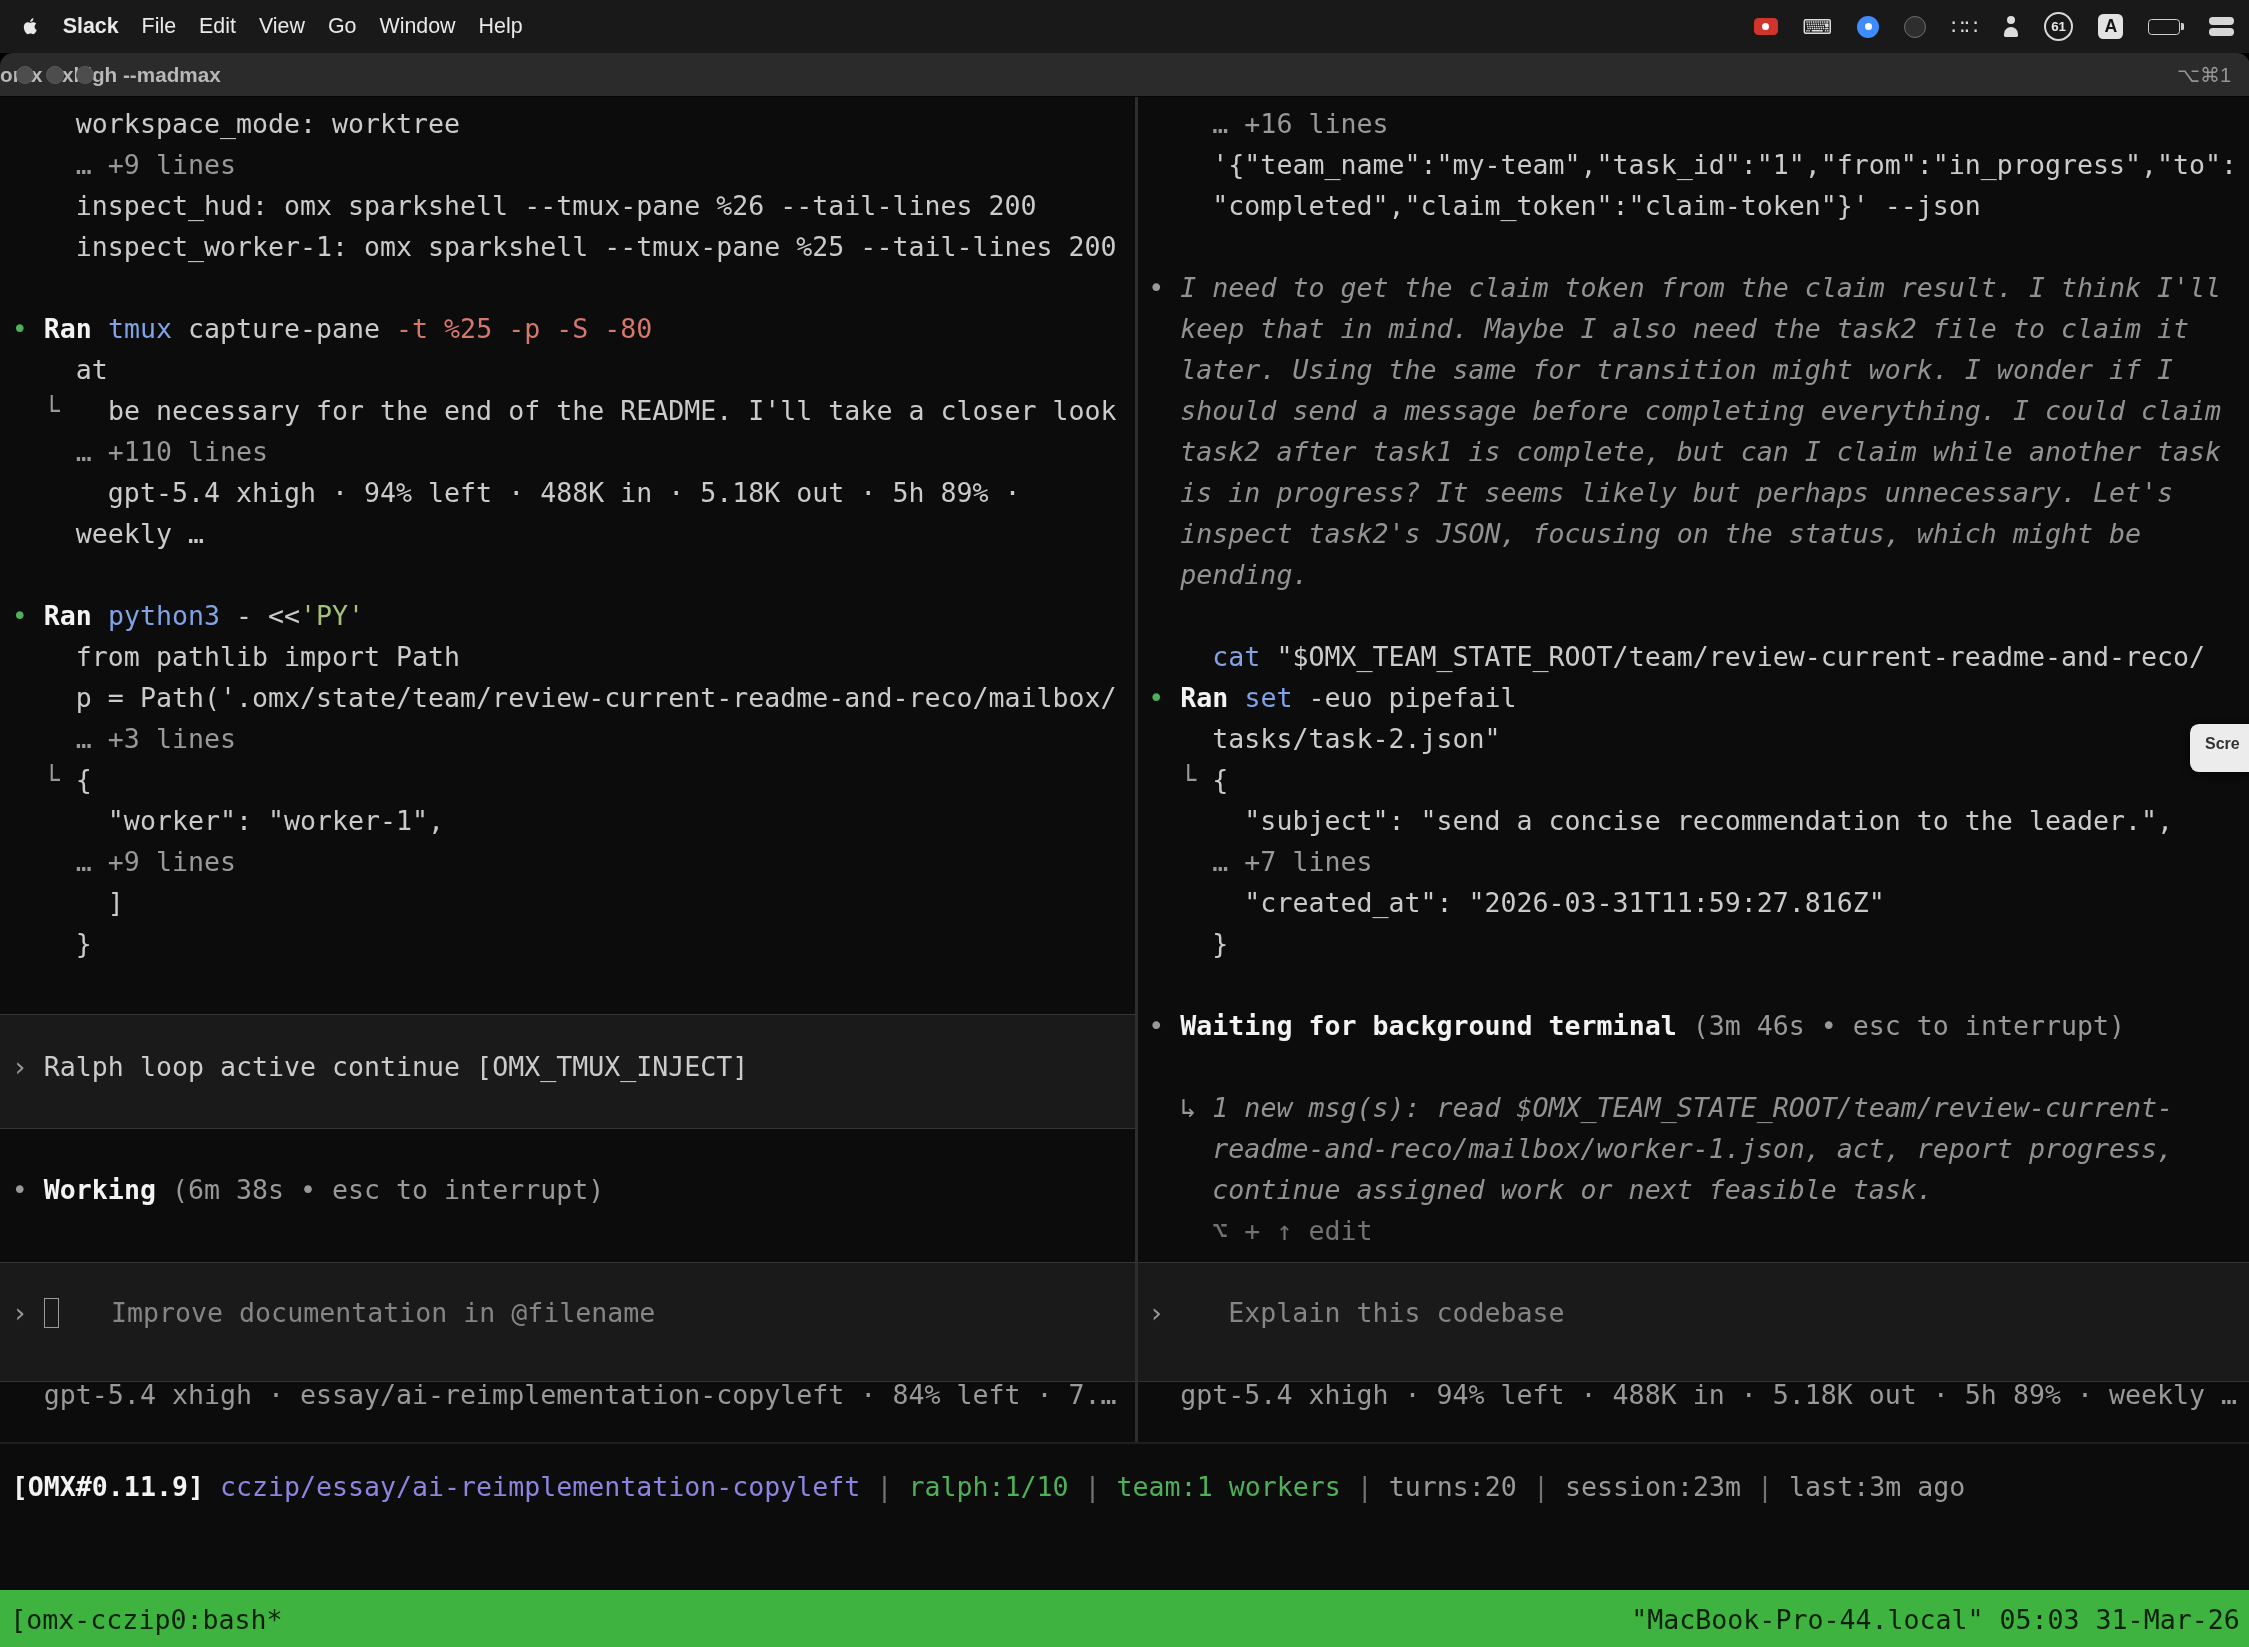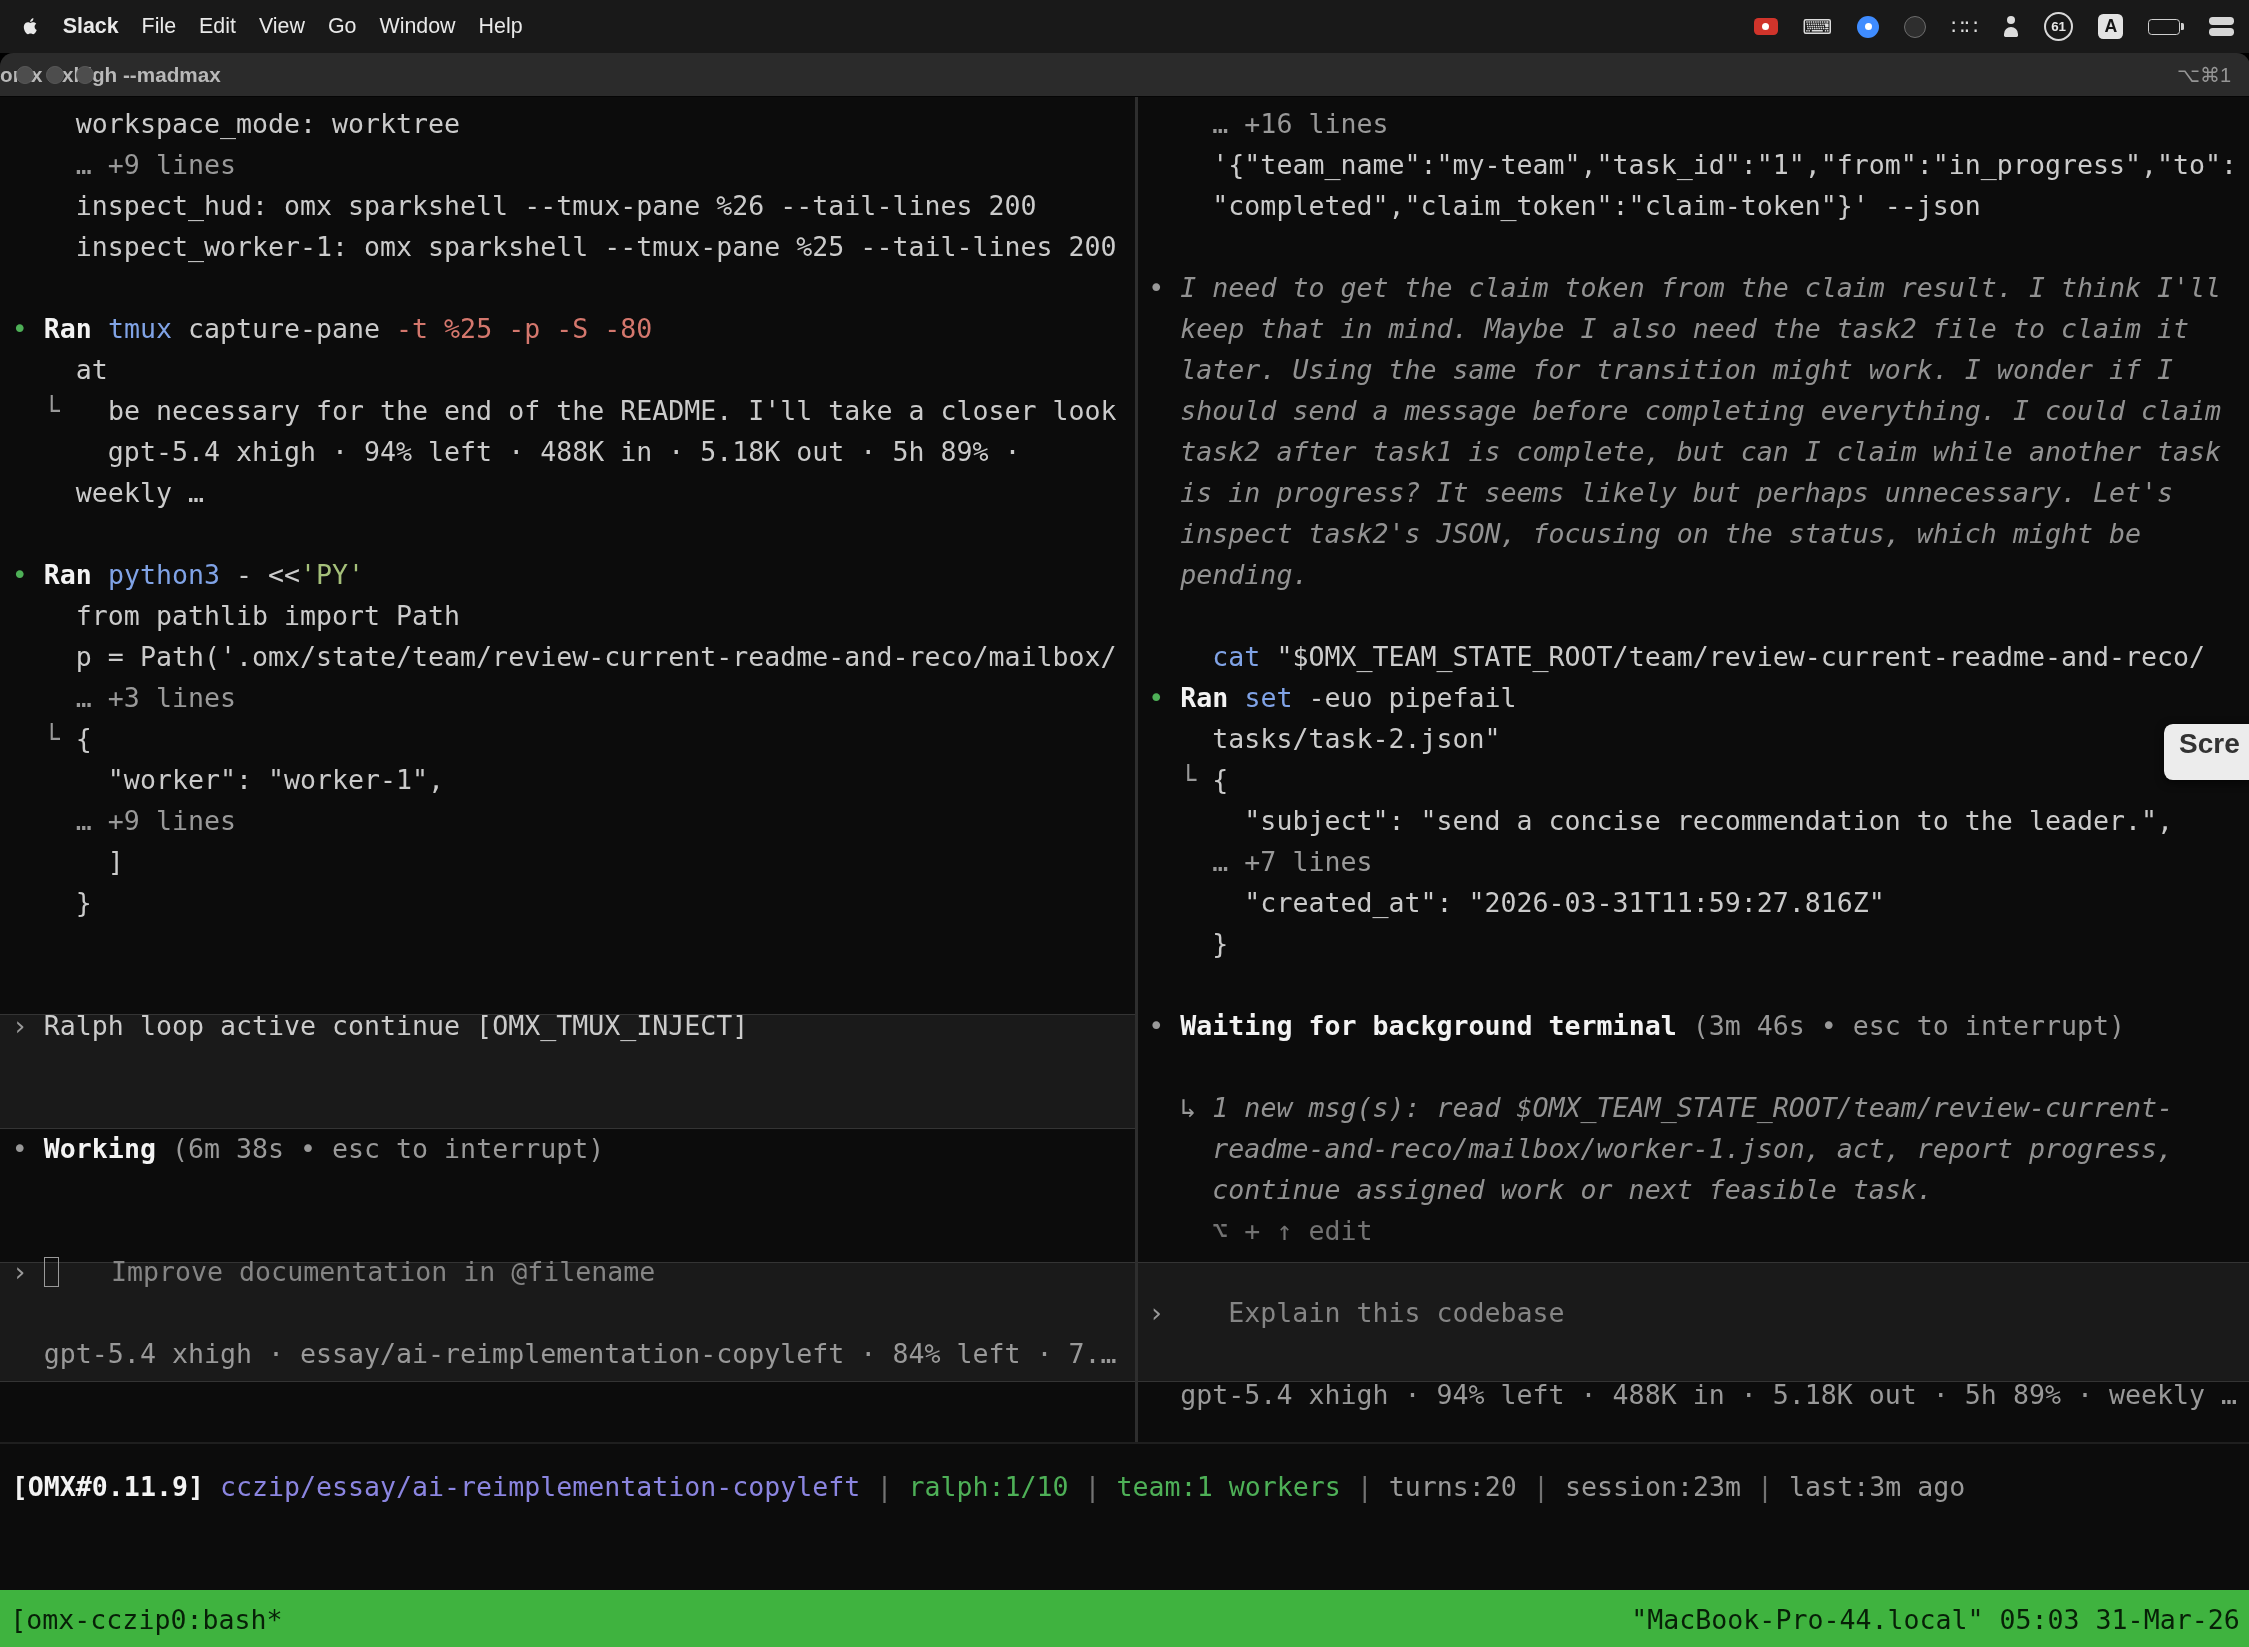--- a/index.html
+++ b/index.html
@@ -72,22 +72,22 @@
   .seg.red    { color:#d4776d; }
   .seg.yel    { color:#a5c07a; }
   .seg.it     { color:#929292; font-style:italic; }
   .seg.ghost  { color:#858585;margin-left:48px; }
   .seg.purple { color:#8b85e0; }
   .seg.cursor { display:inline-block; width:15.5px; height:29.5px; border:1.5px solid #9a9a9a;
     vertical-align:-5.9px; margin-right:3.7px; }
 
   .omx-line { position:absolute; top:1369px; left:0; right:0; padding-left:11.8px; z-index:3; }
 
-  .tooltip { position:absolute; top:627px; right:0; height:56px; line-height:40px; background:#ececec;
-    color:#333; font-family:"Liberation Sans","DejaVu Sans",sans-serif; font-weight:bold; font-size:28px;
+  .tooltip { position:absolute; top:627px; right:0; height:48px; line-height:40px; background:#ececec;
+    color:#333; font-family:"Liberation Sans","DejaVu Sans",sans-serif; font-weight:bold; font-size:16px;
     padding:0 10.3px 0 14.8px; border-radius:8.9px 0 0 8.9px; z-index:10; box-shadow:0 2.2px 8.9px rgba(0,0,0,.6); }
 
   .tmuxbar { position:absolute; left:0; right:0; bottom:0; height:58px; background:#3fb33f; color:#072007;
     display:flex; justify-content:space-between; align-items:center; padding:0 10.3px;
     font-size:26.6px; white-space:pre; z-index:4; }
 </style>
 </head>
 <body>
 
 <div class="menubar">
@@ -142,20 +142,21 @@
       <div class="band band2"></div>
       <div class="rows">
           <div class="trow"><span class="seg fg">    workspace_mode: worktree</span></div>
           <div class="trow"><span class="seg dim">    … +9 lines</span></div>
           <div class="trow"><span class="seg fg">    inspect_hud: omx sparkshell --tmux-pane %26 --tail-lines 200</span></div>
           <div class="trow"><span class="seg fg">    inspect_worker-1: omx sparkshell --tmux-pane %25 --tail-lines 200</span></div>
           <div class="trow"></div>
           <div class="trow"><span class="seg green">• </span><span class="seg bright">Ran </span><span class="seg blue">tmux </span><span class="seg fg">capture-pane </span><span class="seg red">-t %25 -p -S -80</span></div>
           <div class="trow"><span class="seg fg">    at</span></div>
           <div class="trow"><span class="seg dim">  └   </span><span class="seg fg">be necessary for the end of the README. I'll take a closer look</span></div>
+          <div class="trow"><span class="seg dim">    … +110 lines</span></div>
           <div class="trow"><span class="seg fg">      gpt-5.4 xhigh · 94% left · 488K in · 5.18K out · 5h 89% ·</span></div>
           <div class="trow"><span class="seg fg">    weekly …</span></div>
           <div class="trow"></div>
           <div class="trow"><span class="seg green">• </span><span class="seg bright">Ran </span><span class="seg blue">python3 </span><span class="seg fg">- &lt;&lt;</span><span class="seg yel">'PY'</span></div>
           <div class="trow"><span class="seg fg">    from pathlib import Path</span></div>
           <div class="trow"><span class="seg fg">    p = Path('.omx/state/team/review-current-readme-and-reco/mailbox/</span></div>
           <div class="trow"><span class="seg dim">    … +3 lines</span></div>
           <div class="trow"><span class="seg dim">  └ </span><span class="seg fg">{</span></div>
           <div class="trow"><span class="seg fg">      "worker": "worker-1",</span></div>
           <div class="trow"><span class="seg dim">    … +9 lines</span></div>

